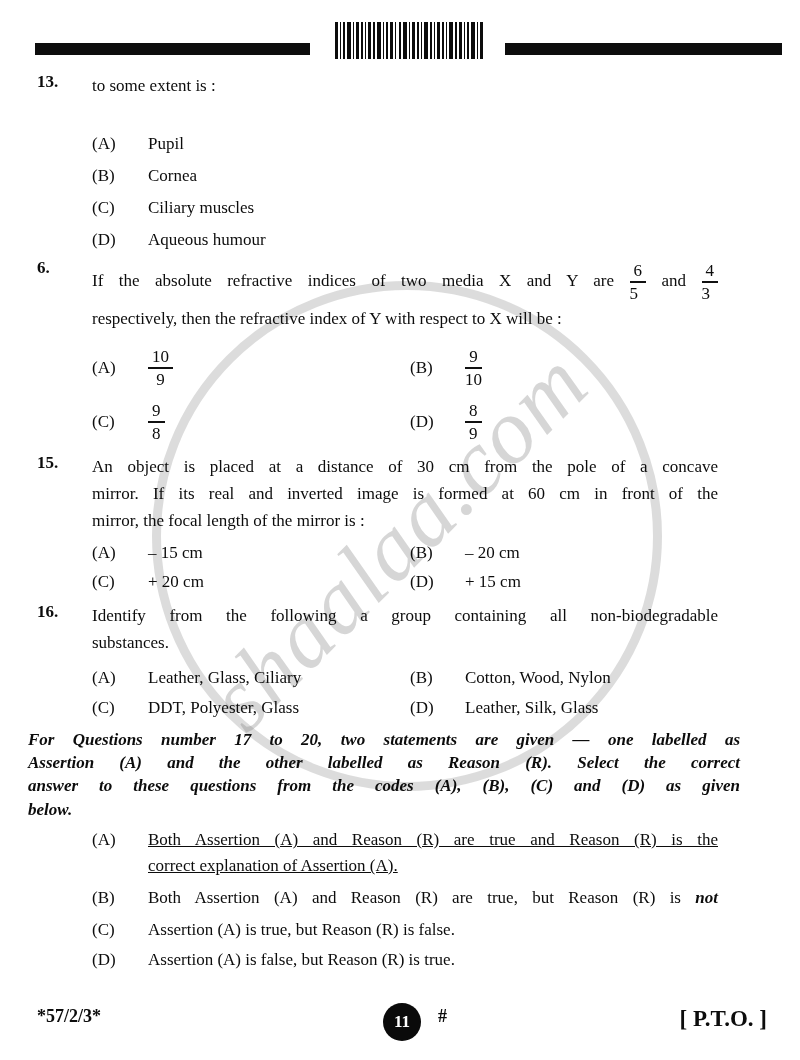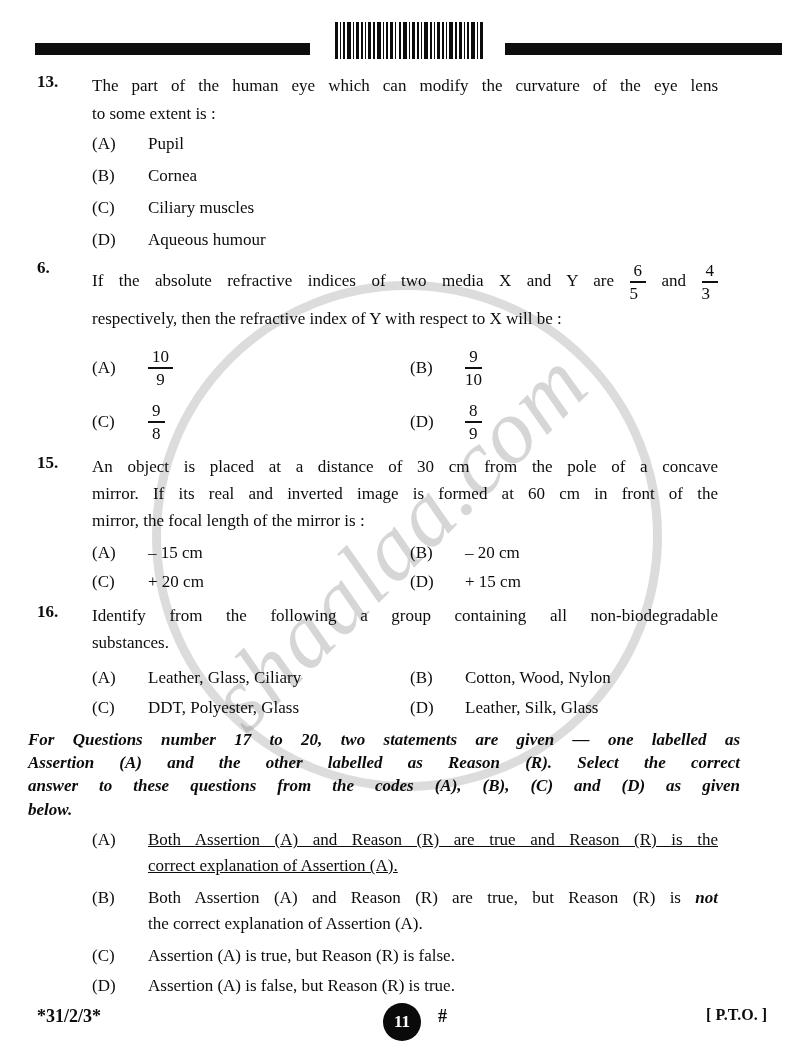--- a/index.html
+++ b/index.html
@@ -78,21 +78,21 @@
   .emph{font-weight:bold;font-style:italic;}
   
   #footer{top:1003px;height:44px;}
   .paper-code{position:absolute;left:37px;top:3px;font-weight:bold;font-size:18px;}
   .page-badge{
     position:absolute;left:383px;top:0;width:38px;height:38px;border-radius:50%;
     background:#0a0a0a;color:#ffffff;text-align:center;line-height:38px;
     font-weight:bold;font-size:17px;
   }
   .hash{position:absolute;left:438px;top:3px;font-weight:bold;font-size:18px;}
-  .pto{position:absolute;right:33px;top:3px;font-weight:bold;font-size:16px;}
+  .pto{position:absolute;right:33px;top:3px;font-weight:bold;font-size:23px;}
 </style>
 </head>
 <body>
 
 <div class="page">
 
   <div class="wm">
     <div class="wm-circle"></div>
     <div class="wm-text">shaalaa.com</div>
   </div>
@@ -135,21 +135,20 @@
         <rect x="136" width="4" height="37"></rect>
       <rect x="142" width="1" height="37"></rect>
         <rect x="145" width="3" height="37"></rect>
     </g>
   </svg>
   <div class="rule rule-right"></div>
 
   <div class="blk" id="q13">
     <span class="qnum">13.</span>
     <div class="qbody">
-      <div class="qline just">The part of the human eye which can modify the curvature of the eye lens</div>
       <div class="qline">to some extent is :</div>
     </div>
     <div class="opts opts-1col">
       <span class="opt-label">(A)</span>
       <span class="opt-text">Pupil</span>
       <span class="opt-label">(B)</span>
       <span class="opt-text">Cornea</span>
       <span class="opt-label">(C)</span>
       <span class="opt-text">Ciliary muscles</span>
       <span class="opt-label">(D)</span>
@@ -249,33 +248,32 @@
   <div class="blk" id="codes">
     <div class="cgrid">
       <span class="cline">(A)</span>
       <span class="code-row mb-a">
         <span class="cline just" style="display:block">Both Assertion (A) and Reason (R) are true and Reason (R) is the</span>
         <span class="cline" style="display:block">correct explanation of Assertion (A).</span>
       </span>
       <span class="cline">(B)</span>
       <span class="code-row mb-b">
         <span class="cline just" style="display:block"><span>Both Assertion (A) and Reason (R) are true, but Reason (R) is</span> <span class="emph">not</span></span>
-        <span class="cline" style="display:block">the correct explanation of Assertion (A).</span>
       </span>
       <span class="cline mb-c">(C)</span>
       <span class="code-row mb-c">
         <span class="cline" style="display:block">Assertion (A) is true, but Reason (R) is false.</span>
       </span>
       <span class="cline">(D)</span>
       <span class="code-row">
         <span class="cline" style="display:block">Assertion (A) is false, but Reason (R) is true.</span>
       </span>
     </div>
   </div>
 
   <div class="blk" id="footer">
-    <span class="paper-code">*31/2/3*</span>
+    <span class="paper-code">*57/2/3*</span>
     <span class="page-badge">11</span>
     <span class="hash">#</span>
     <span class="pto">[ P.T.O. ]</span>
   </div>
 
 </div>
 
 </body></html>

